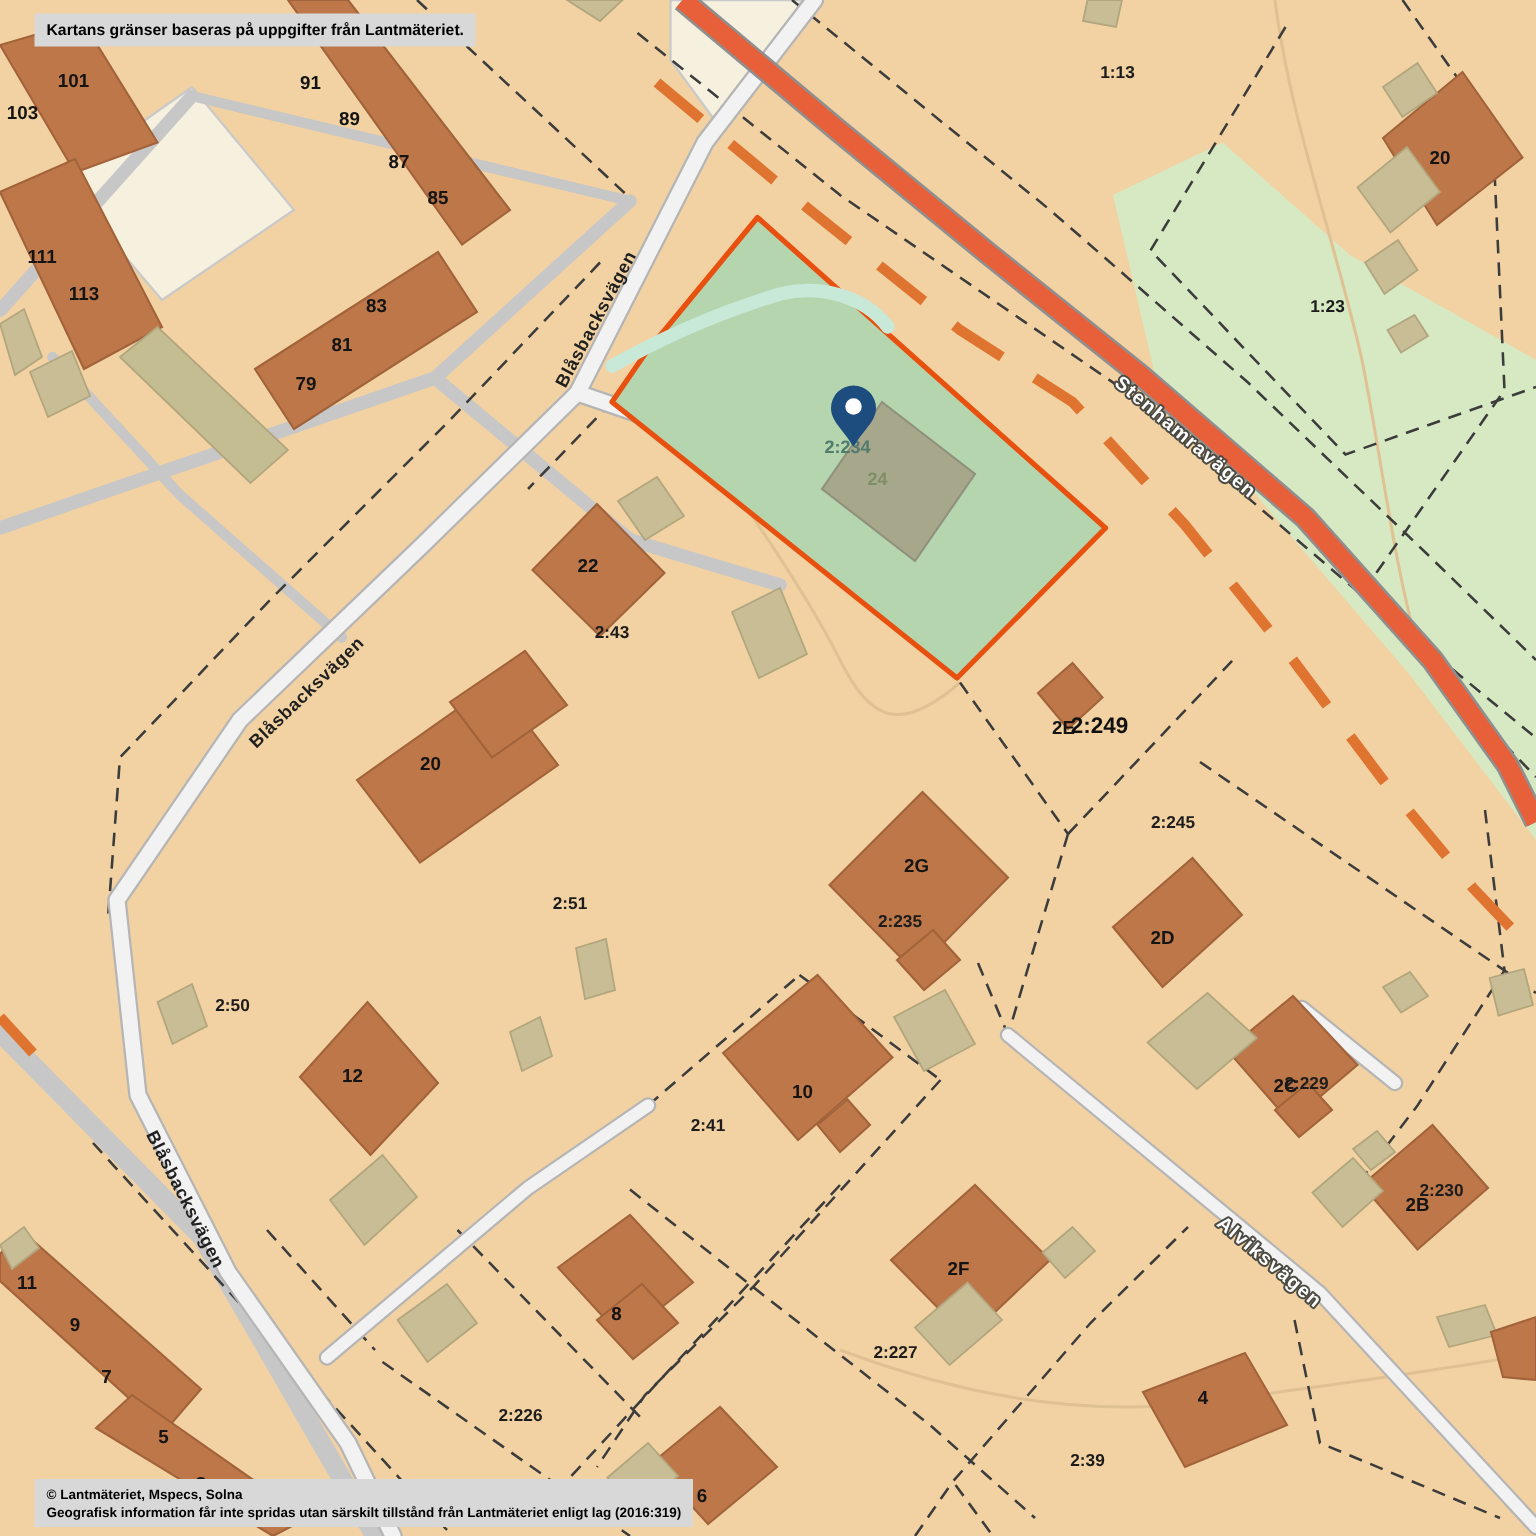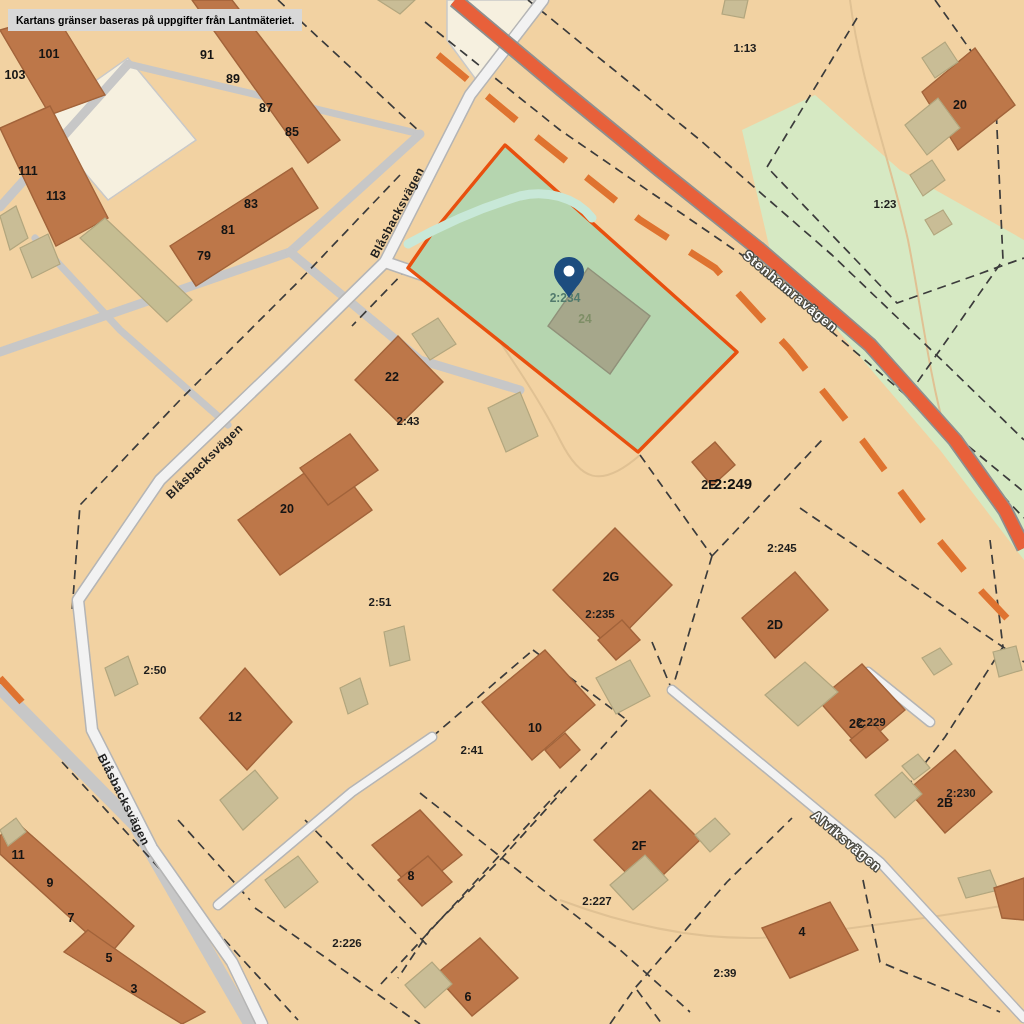--- a/index.html
+++ b/index.html
@@ -35,21 +35,21 @@
   .parcel{font-size:11.5px;font-weight:bold;fill:#1c1c1c;}
   .large{font-size:15px;font-weight:bold;fill:#111;}
   .street-dark{font-size:12px;font-weight:bold;fill:#1f1f1f;letter-spacing:.5px;}
   .street-light{font-size:13px;font-weight:bold;fill:#ffffff;stroke:#4a4a42;stroke-width:2.6px;
     paint-order:stroke;stroke-linejoin:round;letter-spacing:1px;}
   .parcel-sel{font-size:12px;font-weight:bold;fill:#527a6d;}
   .house-sel{font-size:12px;font-weight:bold;fill:#7e8e66;}
 
   
   .notice{position:absolute;background:#d8d8d8;color:#000;
-    font-size:10.5px;font-weight:bold;line-height:1.35;padding:4px 8px;}
+    font-size:10.5px;font-weight:bold;line-height:1.35;padding:4px 8px;margin-left:15px;}
   #disclaimer-box{left:8px;top:9px;}
   #copyright-box{left:8px;top:986px;font-size:9px;}
 </style>
 </head>
 <body>
 
 <div id="map-root">
 <svg id="map-svg" width="1024" height="1024" viewBox="0 0 1024 1024">
 
   <rect x="0" y="0" width="1024" height="1024" fill="#f2d2a2"></rect>
@@ -264,13 +264,17 @@
 
   <g>
     <path d="M569,298 c-7,-12 -15,-17 -15,-26 a15,15 0 1 1 30,0 c0,9 -8,14 -15,26 z" fill="#1d4d7f"></path>
     <circle cx="569" cy="271" r="5.5" fill="#ffffff"></circle>
   </g>
 </svg>
 
 <div class="notice" id="disclaimer-box">
   <div>Kartans gränser baseras på uppgifter från Lantmäteriet.</div>
 </div>
+<div class="notice" id="copyright-box">
+  <div>© Lantmäteriet, Mspecs, Solna</div>
+  <div>Geografisk information får inte spridas utan särskilt tillstånd från Lantmäteriet enligt lag (2016:319)</div>
 </div>
+</div>
 
 </body></html>

